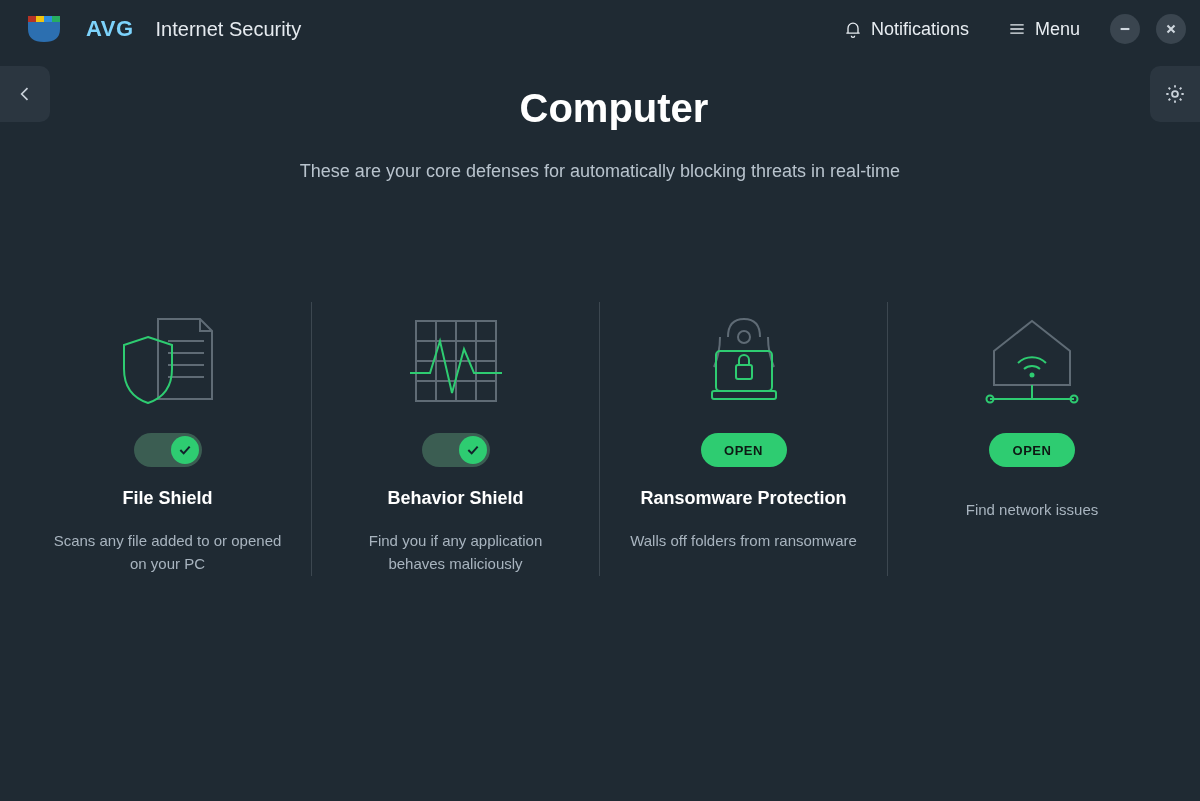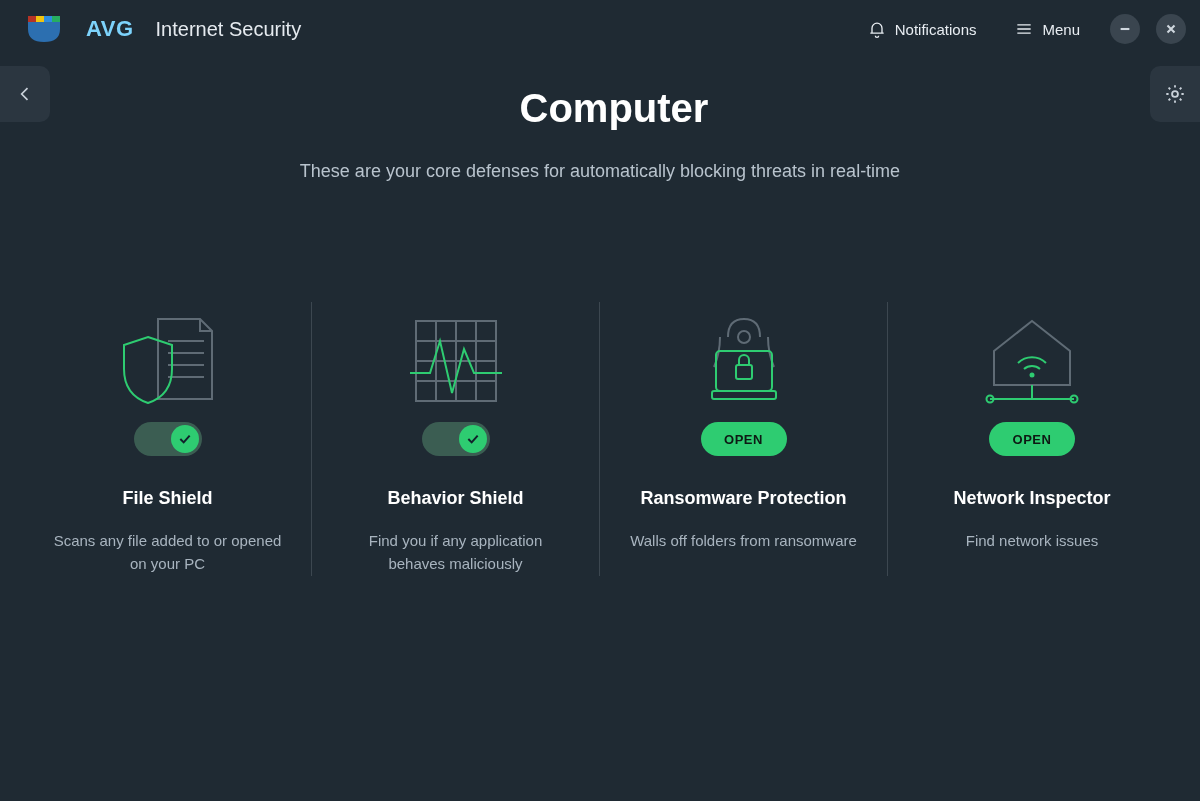--- a/index.html
+++ b/index.html
@@ -34,21 +34,21 @@
     font-weight: 400;
     color: #e5eaef;
     margin-left: 12px;
   }
   .titlebar-spacer { flex: 1; }
   .hdr-btn {
     display: inline-flex;
     align-items: center;
     gap: 8px;
     color: #e8edf2;
-    font-size: 15px;
+    font-size: 18px;
     padding: 6px 14px;
     cursor: pointer;
   }
   .hdr-icon { width: 20px; height: 20px; stroke: #e8edf2; fill: none; stroke-width: 1.6; }
   .win-btn {
     width: 30px; height: 30px; border-radius: 50%;
     background: #3a454f;
     display: inline-flex; align-items: center; justify-content: center;
     margin-left: 6px;
     cursor: pointer;
@@ -102,21 +102,21 @@
   .card:last-child { border-right: none; }
 
   .card-icon {
     height: 120px;
     display: flex; align-items: center; justify-content: center;
   }
   .card-icon svg { stroke: #5f6b75; fill: none; stroke-width: 2; }
 
   .control-row {
     height: 56px;
-    display: flex; align-items: flex-start; justify-content: center;
+    display: flex; align-items: center; justify-content: center;
   }
   .toggle {
     width: 68px; height: 34px; border-radius: 17px;
     background: #3b5d52;
     display: flex; align-items: center; justify-content: flex-end;
     padding: 3px;
     cursor: pointer;
   }
   .toggle .knob {
     width: 28px; height: 28px; border-radius: 50%;
@@ -292,18 +292,17 @@
           <circle cx="60" cy="68" r="2.5" fill="#2ecc71" stroke="none"></circle>
           <line x1="60" y1="78" x2="60" y2="92" stroke="#2ecc71"></line>
           <line x1="18" y1="92" x2="102" y2="92" stroke="#2ecc71"></line>
           <circle cx="18" cy="92" r="3.5" stroke="#2ecc71"></circle>
           <circle cx="102" cy="92" r="3.5" stroke="#2ecc71"></circle>
         </svg>
       </div>
       <div class="control-row">
         <div class="open-btn">OPEN</div>
       </div>
-      <div class="card-title">Network Inspector</div>
       <div class="card-desc">Find network issues</div>
     </div>
 
   </div>
 </div>
 
 </body></html>

